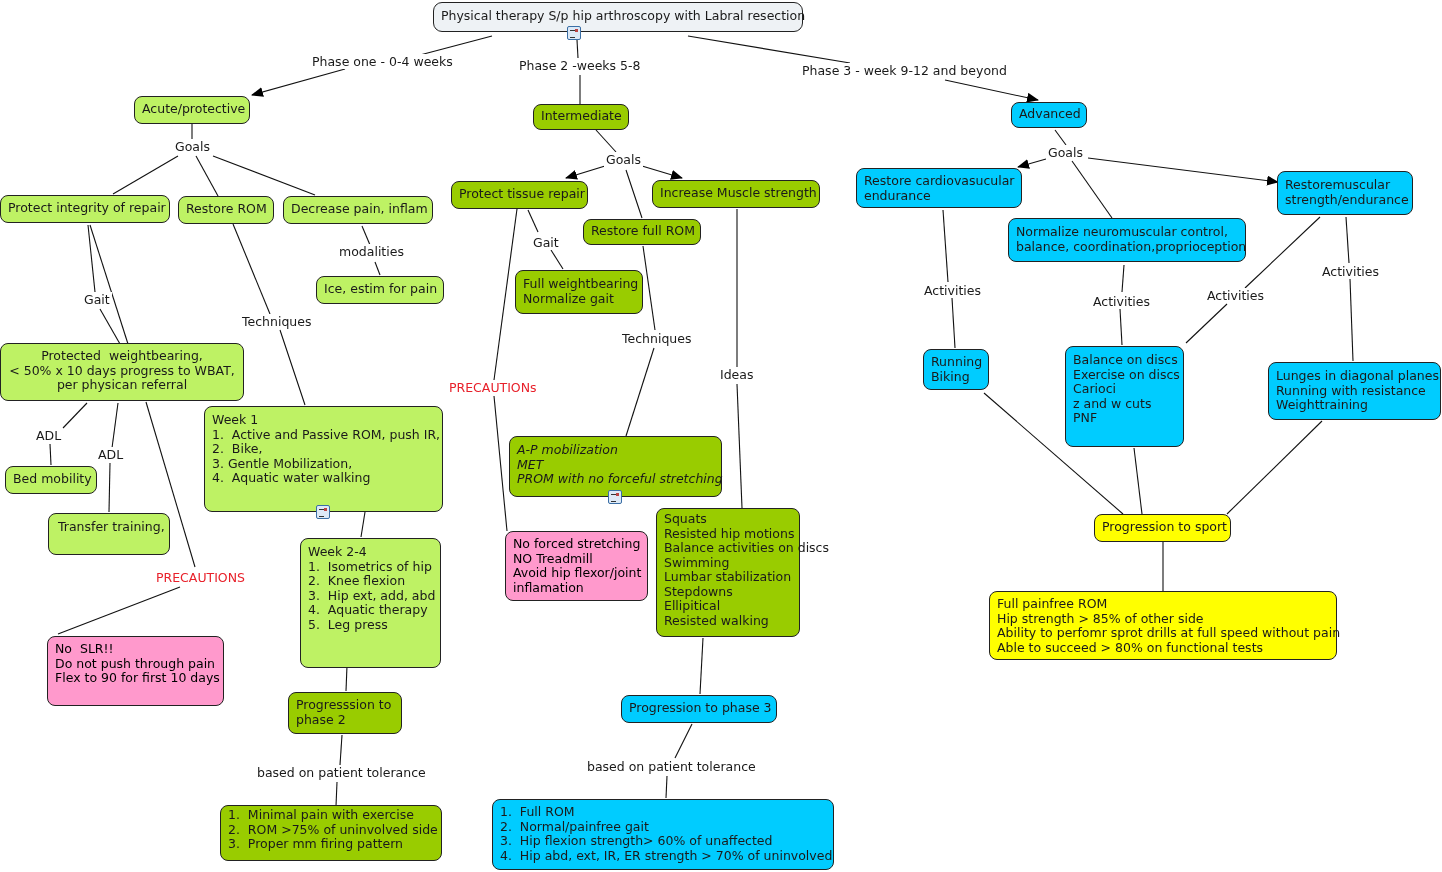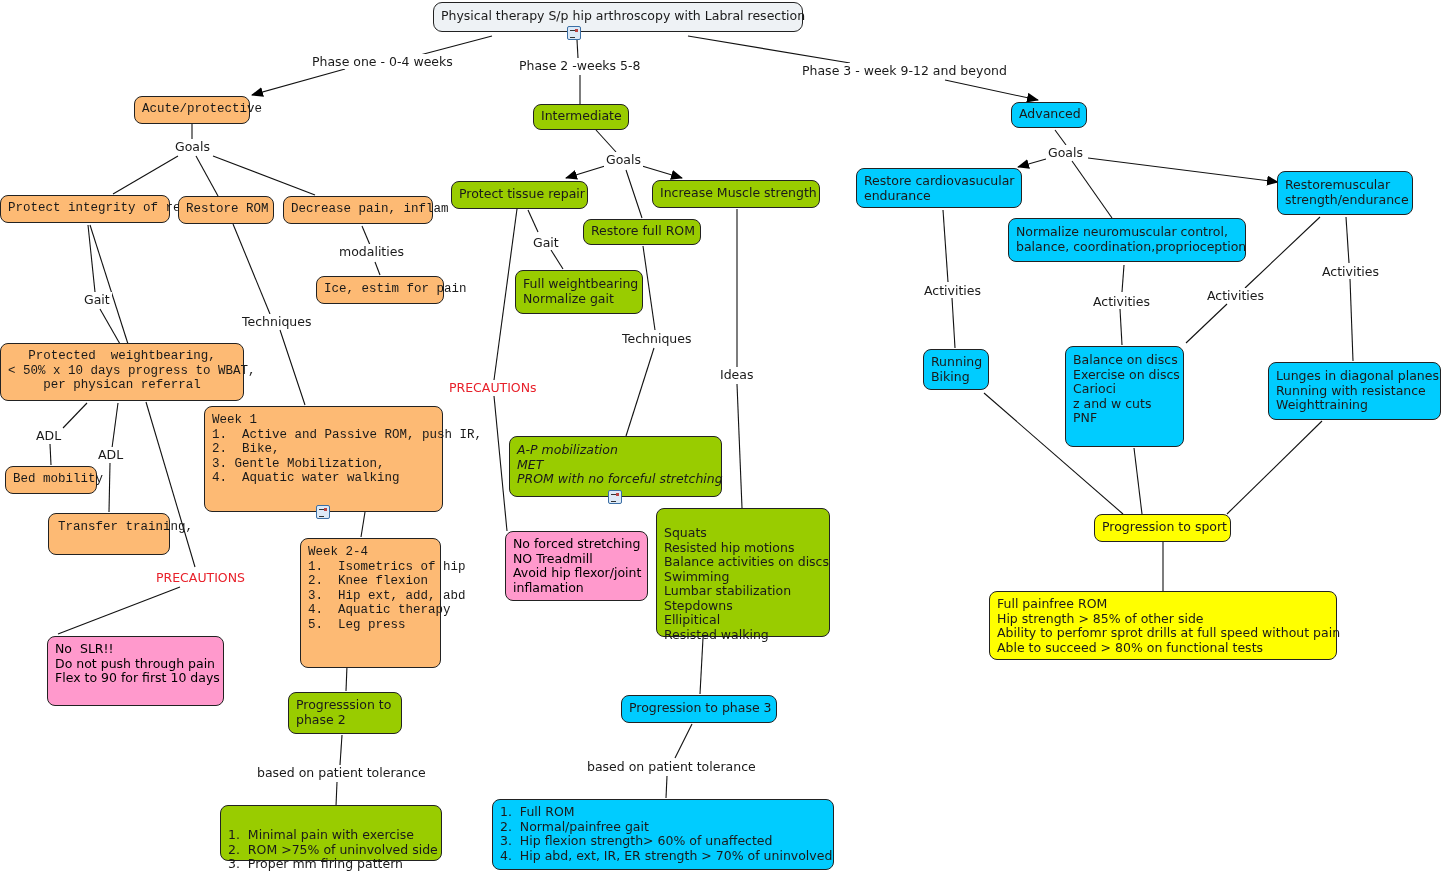--- a/index.html
+++ b/index.html
@@ -1,21 +1,21 @@
 <!DOCTYPE html>
 <html><head>
 <meta charset="utf-8">
 <style>
   html, body { margin:0; padding:0; background:#ffffff; }
   body { width:1442px; height:872px; position:relative; overflow:hidden;
          font-family:"DejaVu Sans", sans-serif; font-size:12.5px; color:#1a1a1a; }
   svg.links { position:absolute; left:0; top:0; width:1442px; height:872px; pointer-events:none; }
   .node { position:absolute; box-sizing:border-box; border:1px solid #222; border-radius:8px;
           padding:3px 7px; line-height:14.5px; white-space:pre; cursor:pointer; }
-  .orange { background:#fdba74;font-family:Liberation Mono, monospace; }
+  .orange { background:#bef264; }
   .green { background:#99cc00; }
   .blue { background:#00ccff; }
   .pink { background:#ff99cc; color:#000000; }
   .yellow { background:#ffff00; }
   .root { background:#eef2f5; border-radius:9px;margin-left:44px; }
   .center { text-align:center; }
   .lbl { position:absolute; background:#fff; padding:0 2px; white-space:nowrap; line-height:15px; }
   .lbl.red { color:#e8202a; }
   .doc-icon { position:absolute; width:14px; height:14px; box-sizing:border-box;
               border:1px solid #3a6ea5; border-radius:2px; background:#dce9f7; }
@@ -133,21 +133,21 @@
 <span class="doc-icon" style="left:316px;top:505px;"></span>
 <div class="node orange" style="left:283px;top:538px;width:141px;height:130px;padding-top:6px;margin-left:17px;">Week 2-4
 1.  Isometrics of hip
 2.  Knee flexion
 3.  Hip ext, add, abd
 4.  Aquatic therapy
 5.  Leg press</div>
 <div class="node green" style="left:288px;top:692px;width:114px;height:42px;padding-top:5px;">Progresssion to
 phase 2</div>
 <span class="lbl" style="left:255px;top:765px;">based on patient tolerance</span>
-<div class="node green" style="left:220px;top:805px;width:222px;height:56px;padding-top:22px;">1.  Minimal pain with exercise
+<div class="node green" style="left:220px;top:805px;width:222px;height:56px;padding-top:2px;">1.  Minimal pain with exercise
 2.  ROM &gt;75% of uninvolved side
 3.  Proper mm firing pattern</div>
 
 <div class="node green center" style="left:533px;top:104px;width:96px;height:26px;padding-top:4px;">Intermediate</div>
 <span class="lbl" style="left:604px;top:152px;">Goals</span>
 <div class="node green" style="left:451px;top:181px;width:137px;height:28px;padding-top:5px;">Protect tissue repair</div>
 <div class="node green" style="left:583px;top:219px;width:118px;height:26px;padding-top:4px;">Restore full ROM</div>
 <div class="node green" style="left:652px;top:180px;width:168px;height:28px;padding-top:5px;">Increase Muscle strength</div>
 <span class="lbl" style="left:531px;top:235px;">Gait</span>
 <div class="node green" style="left:515px;top:270px;width:128px;height:44px;padding-top:6px;">Full weightbearing
@@ -156,21 +156,21 @@
 <div class="node pink" style="left:505px;top:531px;width:143px;height:70px;padding-top:5px;">No forced stretching
 NO Treadmill
 Avoid hip flexor/joint
 inflamation</div>
 <span class="lbl" style="left:620px;top:331px;">Techniques</span>
 <div class="node green" style="left:509px;top:436px;width:213px;height:61px;padding-top:6px;font-style:italic;">A-P mobilization
 MET
 PROM with no forceful stretching</div>
 <span class="doc-icon" style="left:608px;top:490px;"></span>
 <span class="lbl" style="left:718px;top:367px;">Ideas</span>
-<div class="node green" style="left:656px;top:508px;width:174px;height:129px;padding-top:17px;">Squats
+<div class="node green" style="left:656px;top:508px;width:144px;height:129px;padding-top:3px;">Squats
 Resisted hip motions
 Balance activities on discs
 Swimming
 Lumbar stabilization
 Stepdowns
 Ellipitical
 Resisted walking</div>
 <div class="node blue center" style="left:621px;top:695px;width:156px;height:28px;padding-top:5px;">Progression to phase 3</div>
 <span class="lbl" style="left:585px;top:759px;">based on patient tolerance</span>
 <div class="node blue" style="left:492px;top:799px;width:342px;height:71px;padding-top:5px;">1.  Full ROM

